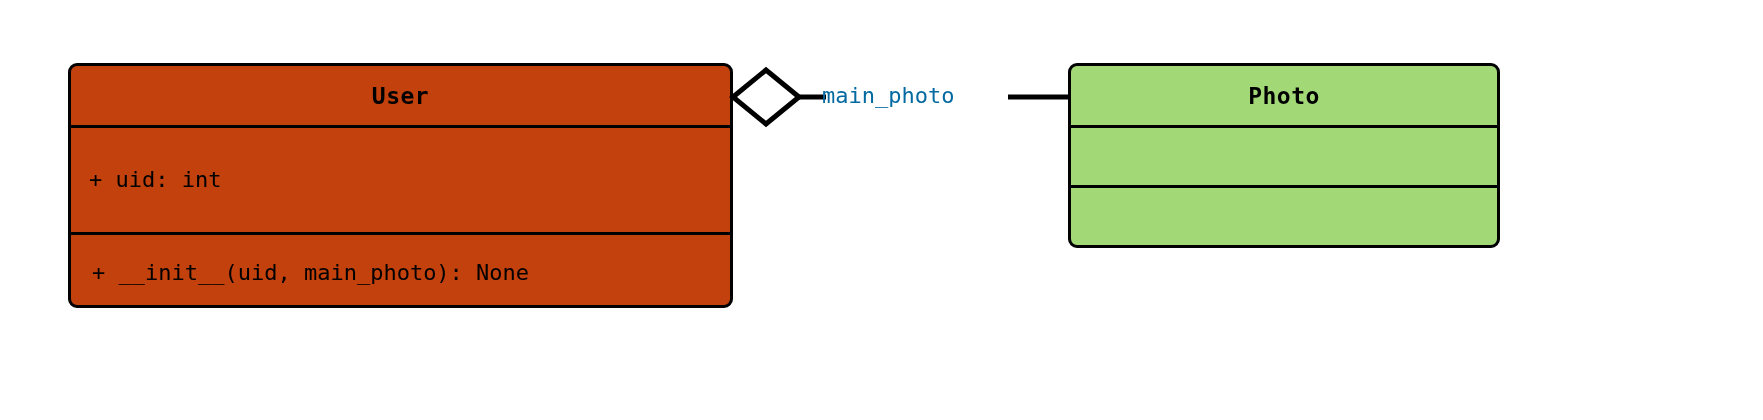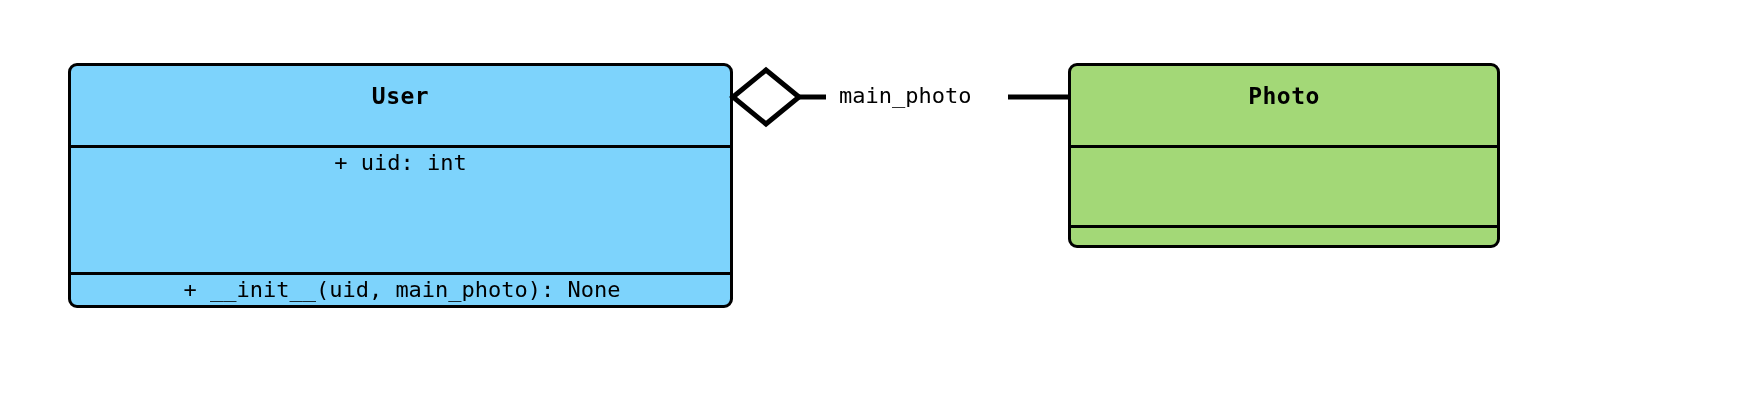--- a/index.html
+++ b/index.html
@@ -40,23 +40,23 @@
     display: flex;
     align-items: center;
     justify-content: center;
     font-weight: bold;
     font-size: 23px;
     letter-spacing: 0.5px;
     color: #000000;
   }
   .uml-members {
     display: flex;
+    flex-direction: column;
     justify-content: center;
     padding: 0 18px;
-    margin-top: 20px;
   }
   .uml-member {
     font-size: 22px;
     line-height: 30px;
     white-space: pre;
     color: #000000;
   }
   .uml-member b {
     font-weight: bold;
   }
@@ -91,34 +91,34 @@
   #assoc-layer {
     position: absolute;
     left: 0;
     top: 0;
     width: 1763px;
     height: 420px;
     pointer-events: none;
   }
   #assoc-label {
     position: absolute;
-    left: 839px;
+    left: 822px;
     top: 81px;
     font-size: 22px;
     line-height: 30px;
-    color: #000000;
+    color: #0369a1;
     white-space: pre;
   }
 </style>
 </head>
 <body>
 
 <div id="canvas">
 
-  <div class="uml-class" id="class-user" style="background: #7dd3fc;">
+  <div class="uml-class" id="class-user" style="background: #c2410c;">
     <div class="uml-compartment uml-title c-title">User</div>
 
     <div class="uml-compartment uml-members c-attrs">
       <div class="uml-member">+ uid: int</div>
     </div>
 
     <div class="uml-compartment uml-members c-methods">
       <div class="uml-member">+ __init__(uid, main_photo): None</div>
     </div>
   </div>

